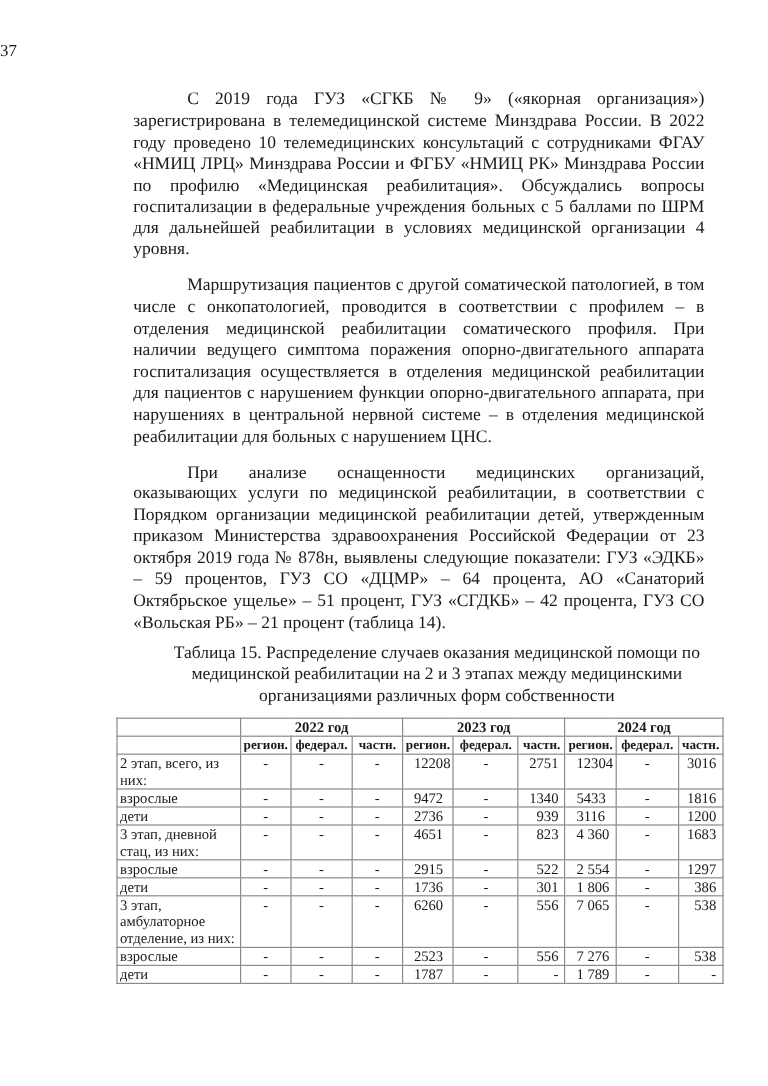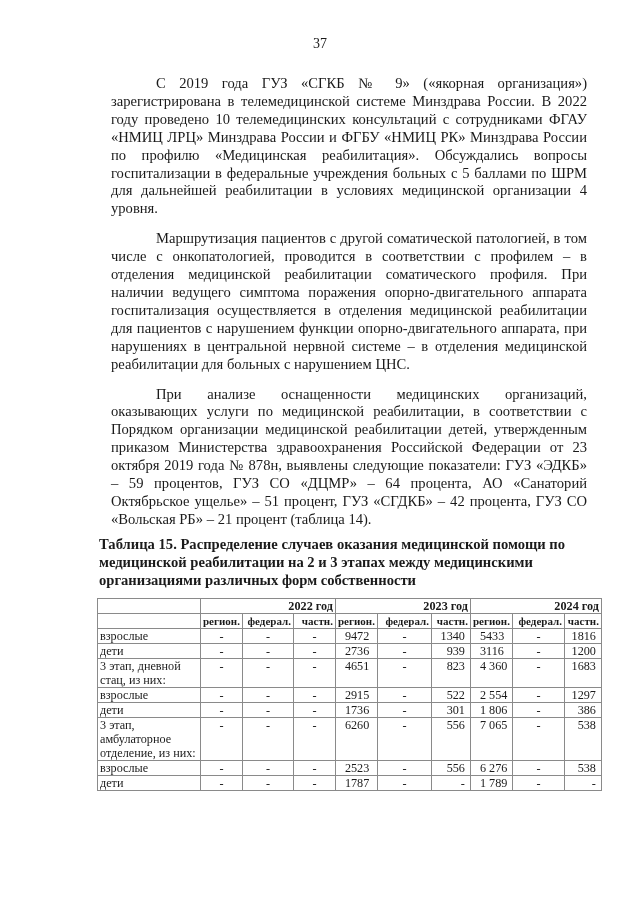--- a/index.html
+++ b/index.html
@@ -1,30 +1,30 @@
 <!DOCTYPE html>
 <html><head>
 <meta charset="utf-8">
 <style>
   html, body { margin: 0; padding: 0; background: #ffffff; }
   body { width: 640px; height: 905px; position: relative; overflow: hidden;
          font-family: "Liberation Serif", "DejaVu Serif", serif; color: #1a1a1a; }
-  .page-number { position: absolute; top: 36px; left: 0; width: 640px; text-align: center; font-size: 14px; }
+  .page-number { position: absolute; top: 36px; left: 0; width: 640px; text-align: left; font-size: 14px; }
   .body-text { position: absolute; left: 99px; width: 500px; font-size: 14.6px; line-height: 17.9px; }
   .body-text p { margin: 12px; text-align: justify; text-align-last: left; }
   .body-text p.ind { text-indent: 45px; }
   .body-text p.small { font-size: 13.6px; letter-spacing: -0.15px; }
-  .caption { position: absolute; top: 535px; left: 99px; width: 500px; text-align: left;
-             font-weight: bold; font-size: 14.6px; line-height: 18px; }
+  .caption { position: absolute; top: 535px; left: 114px; width: 500px; text-align: center;
+             font-weight: normal; font-size: 14.6px; line-height: 18px; }
   table.data { position: absolute; top: 598px; left: 97px; border-collapse: collapse;
                font-size: 12.2px; line-height: 14px; table-layout: fixed; }
   table.data td { border: 1px solid #8a8a8a; padding: 0 2px; vertical-align: top; white-space: nowrap; }
   table.data td.lbl { text-align: left; white-space: normal; padding-left: 2px; }
   table.data td.c { text-align: center; }
-  table.data tr.h td { font-weight: bold; text-align: right; height: 13px; }
+  table.data tr.h td { font-weight: bold; text-align: center; height: 13px; }
   table.data tr.sub td { font-size: 11px; }
   table.data td.num { text-align: left; padding-left: 9px; }
   table.data td.rnum { text-align: right; padding-right: 5px; }
 </style>
 </head>
 <body>
 
 <div class="page-number">37</div>
 
 <div class="body-text" style="top:63px;">
@@ -62,20 +62,32 @@
     <td>частн.</td>
     <td>регион.</td>
     <td>федерал.</td>
     <td>частн.</td>
     <td>регион.</td>
     <td>федерал.</td>
     <td>частн.</td>
   </tr>
   </tbody>
     <tbody id="table-body">
+      <tr>
+        <td class="lbl">2 этап, всего, из них:</td>
+        <td class="c">-</td>
+        <td class="c">-</td>
+        <td class="c">-</td>
+        <td class="num">12208</td>
+        <td class="c">-</td>
+        <td class="rnum">2751</td>
+        <td class="num">12304</td>
+        <td class="c">-</td>
+        <td class="rnum">3016</td>
+      </tr>
       <tr>
         <td class="lbl">взрослые</td>
         <td class="c">-</td>
         <td class="c">-</td>
         <td class="c">-</td>
         <td class="num">9472</td>
         <td class="c">-</td>
         <td class="rnum">1340</td>
         <td class="num">5433</td>
         <td class="c">-</td>
@@ -142,21 +154,21 @@
         <td class="rnum">538</td>
       </tr>
       <tr>
         <td class="lbl">взрослые</td>
         <td class="c">-</td>
         <td class="c">-</td>
         <td class="c">-</td>
         <td class="num">2523</td>
         <td class="c">-</td>
         <td class="rnum">556</td>
-        <td class="num">6 276</td>
+        <td class="num">7 276</td>
         <td class="c">-</td>
         <td class="rnum">538</td>
       </tr>
       <tr>
         <td class="lbl">дети</td>
         <td class="c">-</td>
         <td class="c">-</td>
         <td class="c">-</td>
         <td class="num">1787</td>
         <td class="c">-</td>

